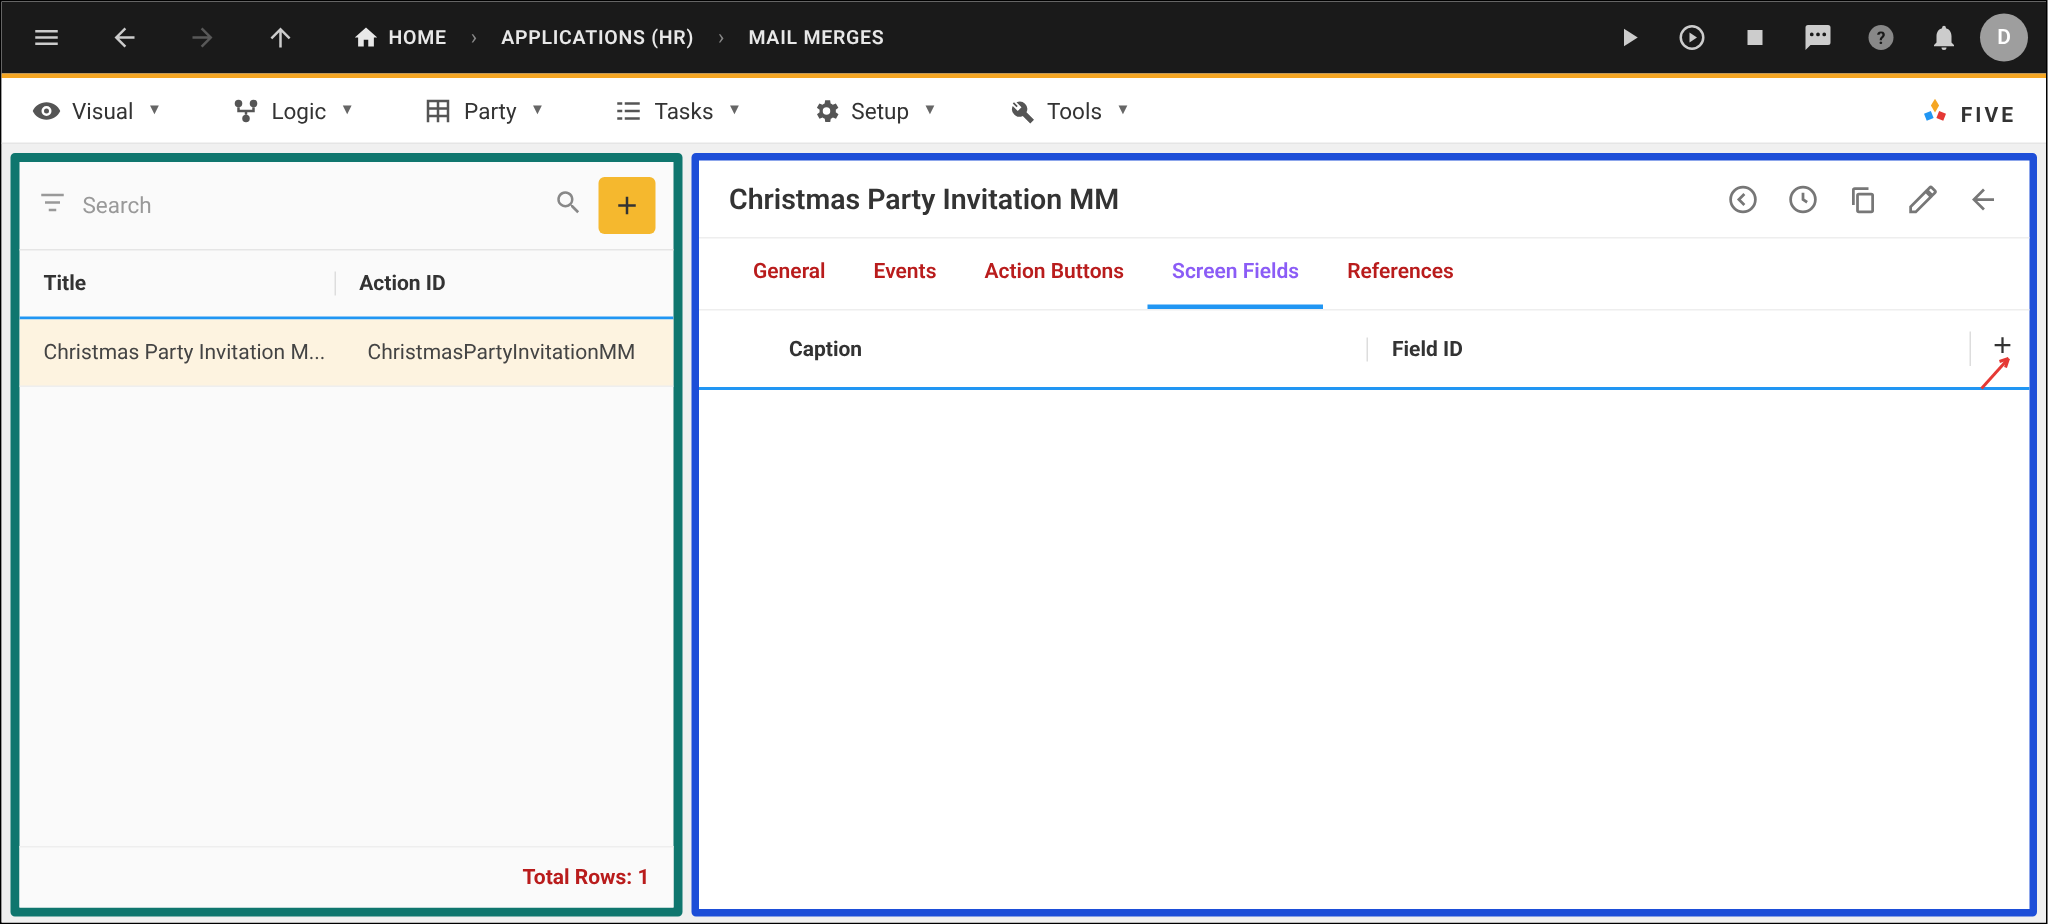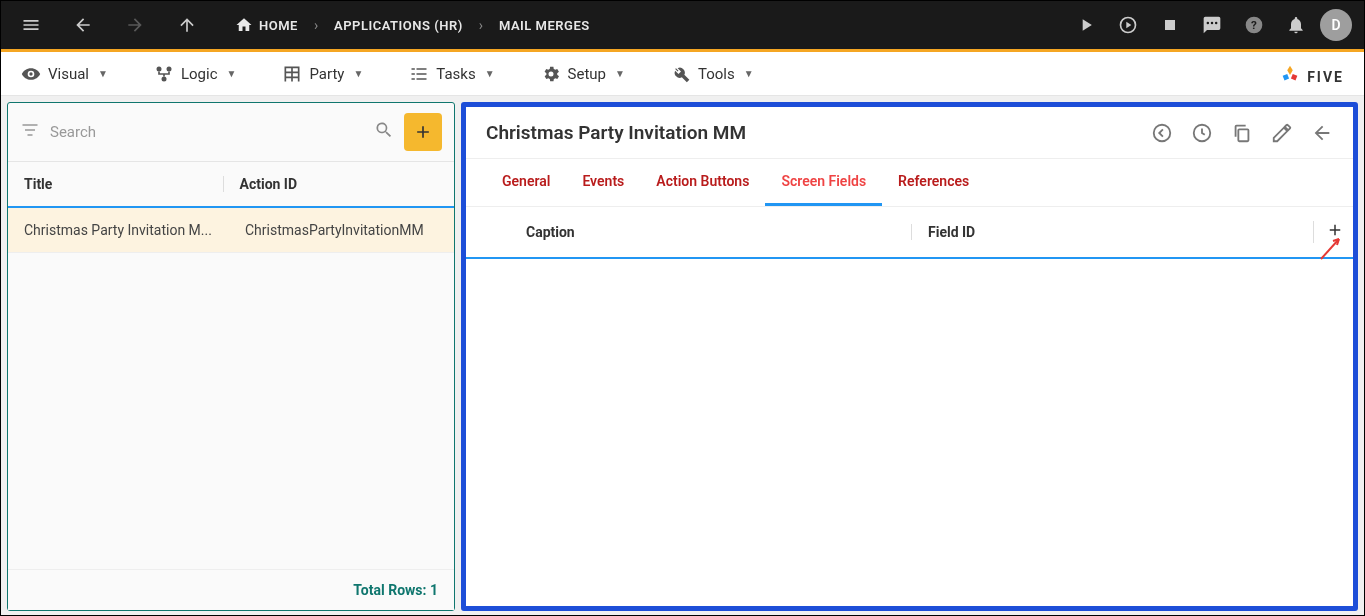--- a/index.html
+++ b/index.html
@@ -24,47 +24,47 @@
 .tool-item { display: flex; align-items: center; gap: 7px; margin-right: 46px; cursor: pointer; color: #333; font-size: 15px; }
 .tool-item svg { width: 20px; height: 20px; fill: #555; }
 .tool-caret { font-size: 10px; color: #666; margin-left: 2px; }
 .logo { margin-left: auto; display: flex; align-items: flex-end; gap: 6px; font-weight: 700; letter-spacing: 2px; color: #333; font-size: 14px; }
 .logo-mark { width: 22px; height: 22px; }
 
 
 .main { display: flex; height: calc(616px - 48px - 3px - 44px); padding: 6px; gap: 6px; background: #f0f0f0; }
 
 
-.left-panel { width: 448px; background: #fafafa; border: 1px solid #0f766e; border-radius: 3px; display: flex; flex-direction: column; }
+.left-panel { width: 448px; background: #fafafa; border: 6px solid #0f766e; border-radius: 3px; display: flex; flex-direction: column; }
 .search-row { display: flex; align-items: center; padding: 10px 12px; gap: 10px; border-bottom: 1px solid #e5e5e5; }
 .search-input { flex: 1; border: none; background: transparent; font-size: 15px; color: #333; outline: none; }
 .search-input::placeholder { color: #999; }
 .search-icon-wrap { color: #888; cursor: pointer; }
 .add-btn { width: 38px; height: 38px; background: #f5b82e; border-radius: 4px; display: flex; align-items: center; justify-content: center; cursor: pointer; color: #333; font-size: 22px; font-weight: 400; }
 
 .left-table { flex: 1; overflow: auto; }
 .left-thead { display: flex; padding: 14px 16px; font-weight: 700; font-size: 14px; color: #333; border-bottom: 2px solid #2196f3; }
 .col-title { flex: 1; }
 .col-action { flex: 1; border-left: 1px solid #ddd; padding-left: 16px; }
 .left-row { display: flex; padding: 14px 16px; font-size: 14px; color: #444; background: #fdf3e0; border-bottom: 1px solid #eee; cursor: pointer; }
 .left-row .col-title { overflow: hidden; text-overflow: ellipsis; white-space: nowrap; padding-right: 12px; }
 
-.left-footer { padding: 12px 16px; text-align: right; font-size: 14px; font-weight: 700; color: #0f766e; border-top: 1px solid #eee; background: #fafafa; }
+.left-footer { padding: 12px 16px; text-align: right; font-size: 14px; font-weight: 700; color: #b91c1c; border-top: 1px solid #eee; background: #fafafa; }
 
 
 .right-panel { flex: 1; background: #fff; border: 5px solid #1d4ed8; border-radius: 3px; display: flex; flex-direction: column; }
 .detail-header { display: flex; align-items: center; padding: 14px 20px; border-bottom: 1px solid #eee; }
 .detail-title { font-size: 19px; font-weight: 600; color: #333; }
 .detail-actions { margin-left: auto; display: flex; gap: 18px; }
 .detail-action { color: #777; cursor: pointer; display: flex; align-items: center; }
 .detail-action svg { width: 22px; height: 22px; fill: none; stroke: currentColor; stroke-width: 2; }
 
 .tabs { display: flex; padding: 0 20px; border-bottom: 1px solid #eee; }
 .tab { padding: 14px 16px; font-size: 14px; font-weight: 600; color: #b91c1c; cursor: pointer; border-bottom: 3px solid transparent; }
-.tab.active { color: #ef4444; border-bottom-color: #2196f3; }
+.tab.active { color: #8b5cf6; border-bottom-color: #2196f3; }
 
 .sub-thead { display: flex; align-items: center; padding: 14px 20px; font-weight: 700; font-size: 14px; color: #333; border-bottom: 2px solid #2196f3; }
 .sub-col-caption { flex: 1; padding-left: 40px; }
 .sub-col-fieldid { flex: 1; border-left: 1px solid #ddd; padding-left: 16px; }
 .sub-add { width: 20px; text-align: center; color: #333; font-size: 18px; cursor: pointer; border-left: 1px solid #ddd; padding-left: 12px; }
 
 .arrow-annotation { position: absolute; pointer-events: none; }
 
 svg.ic { width: 20px; height: 20px; }
 </style>

